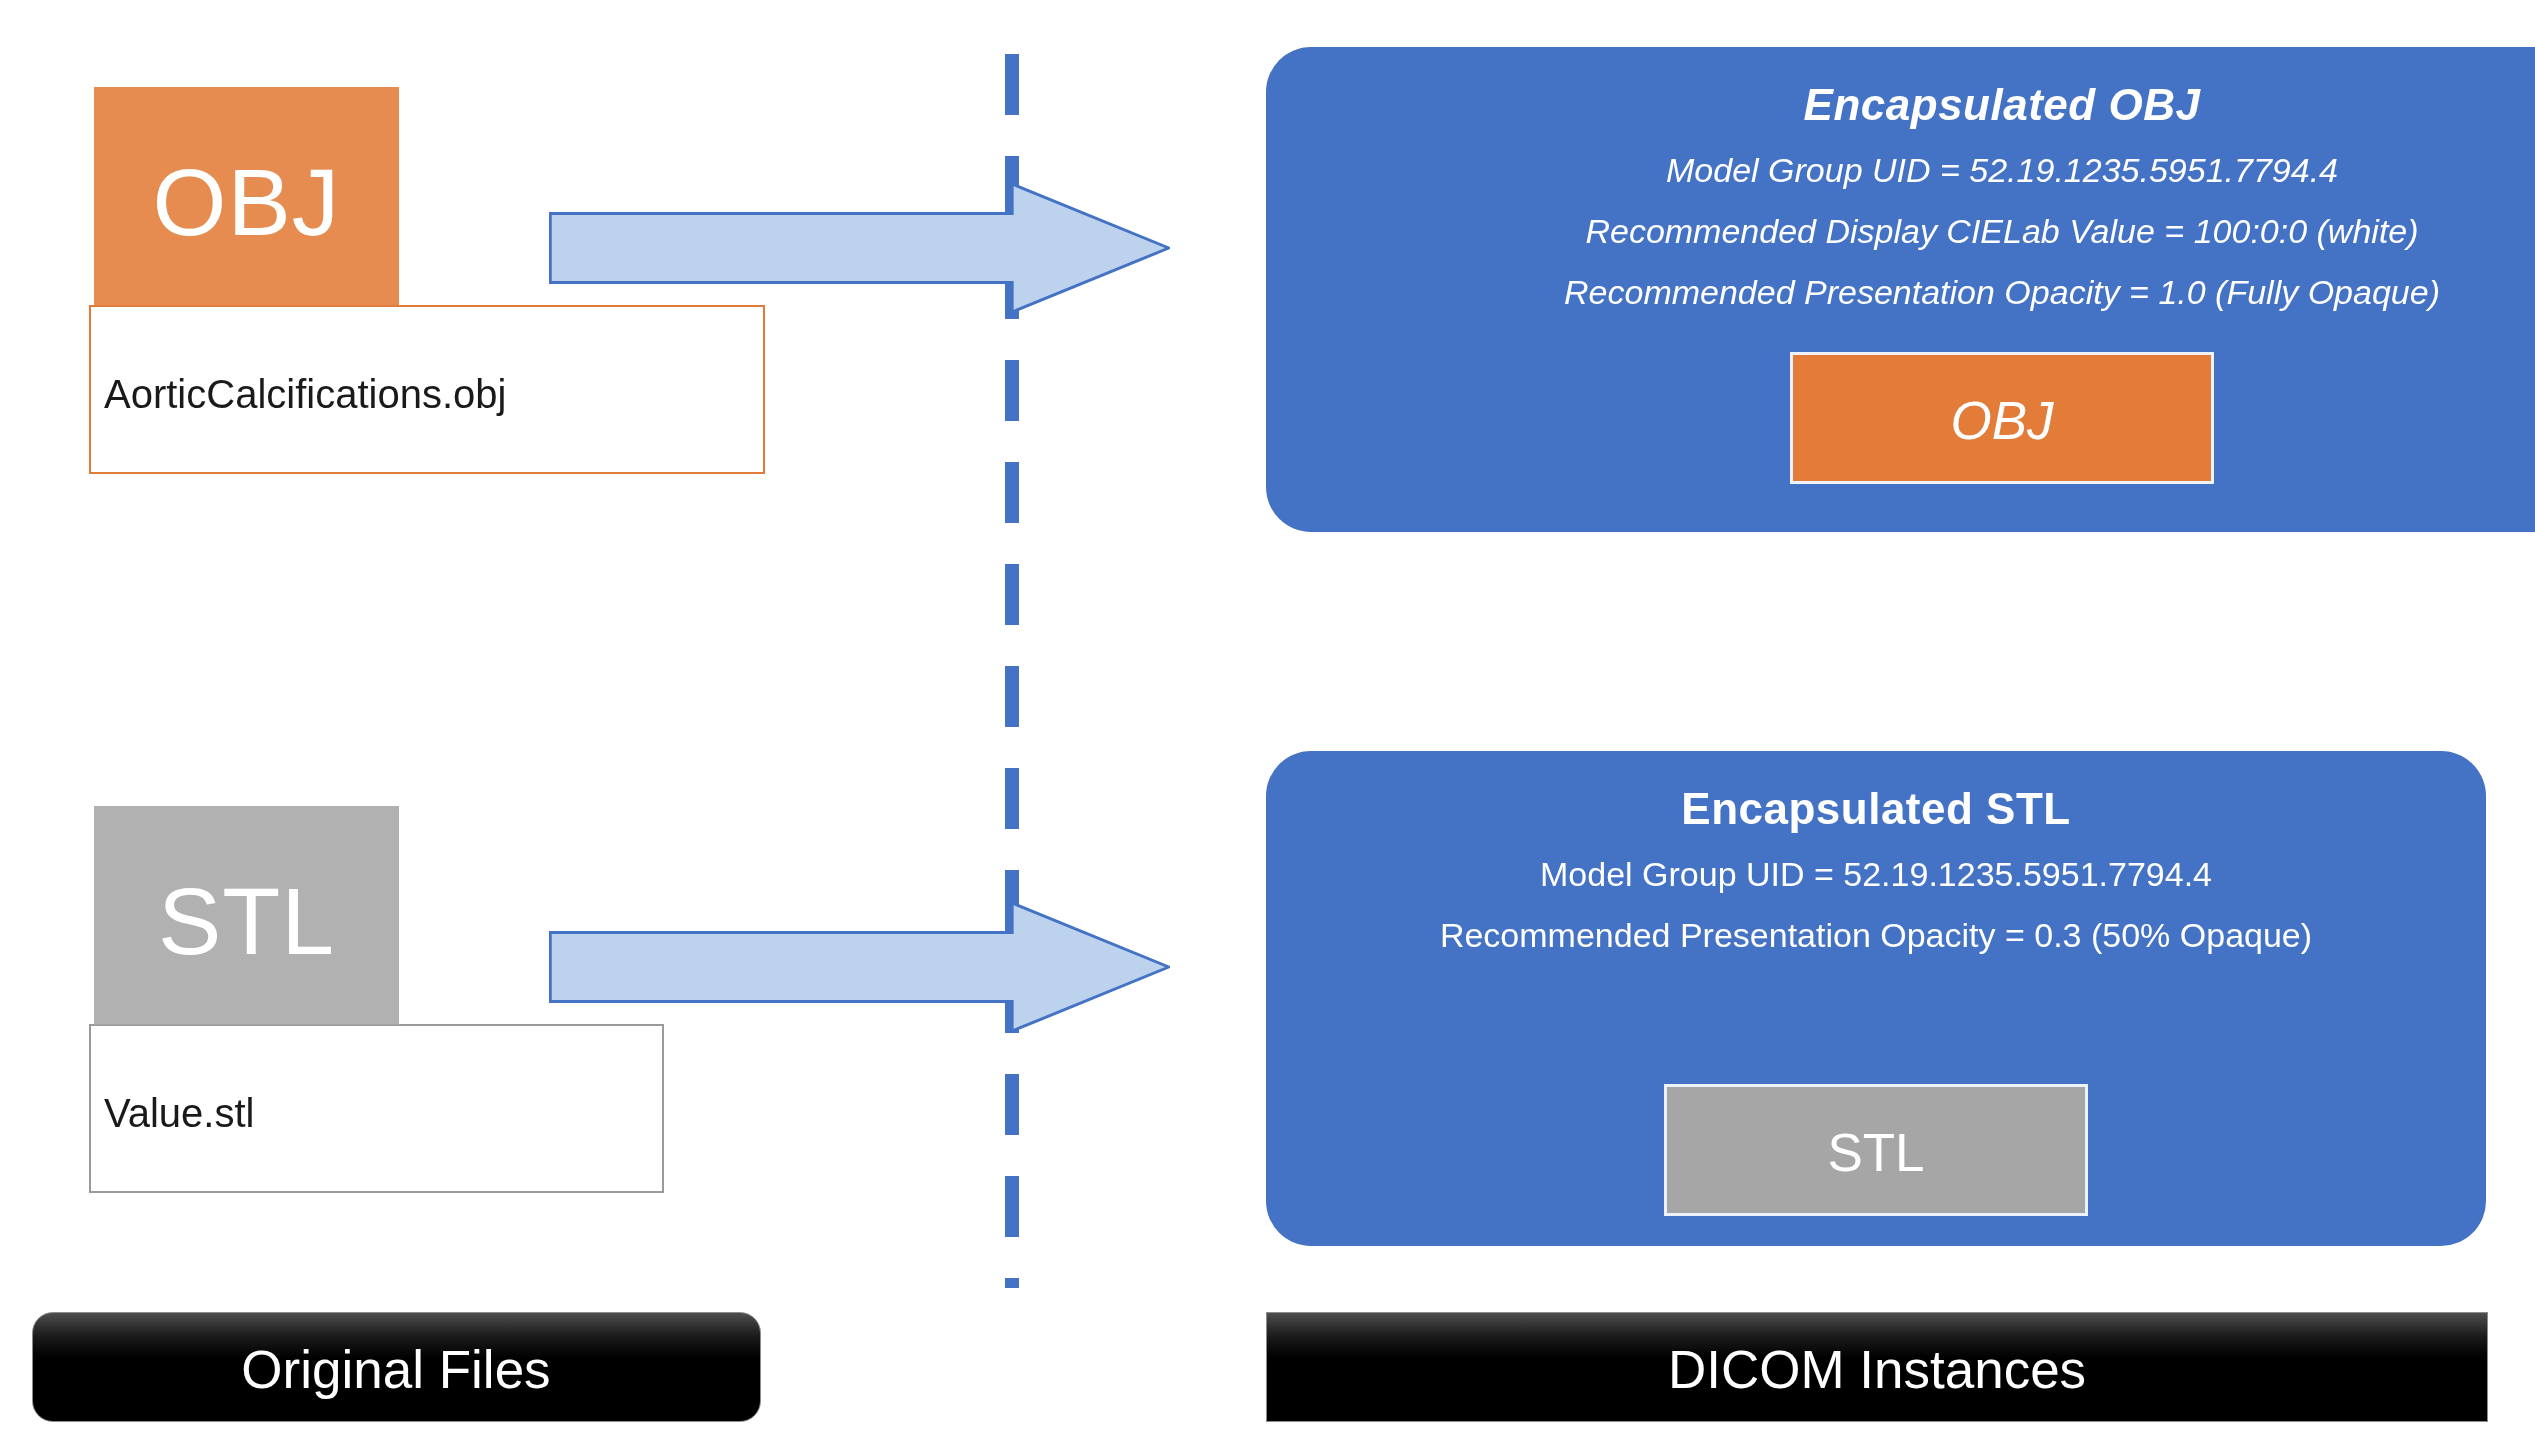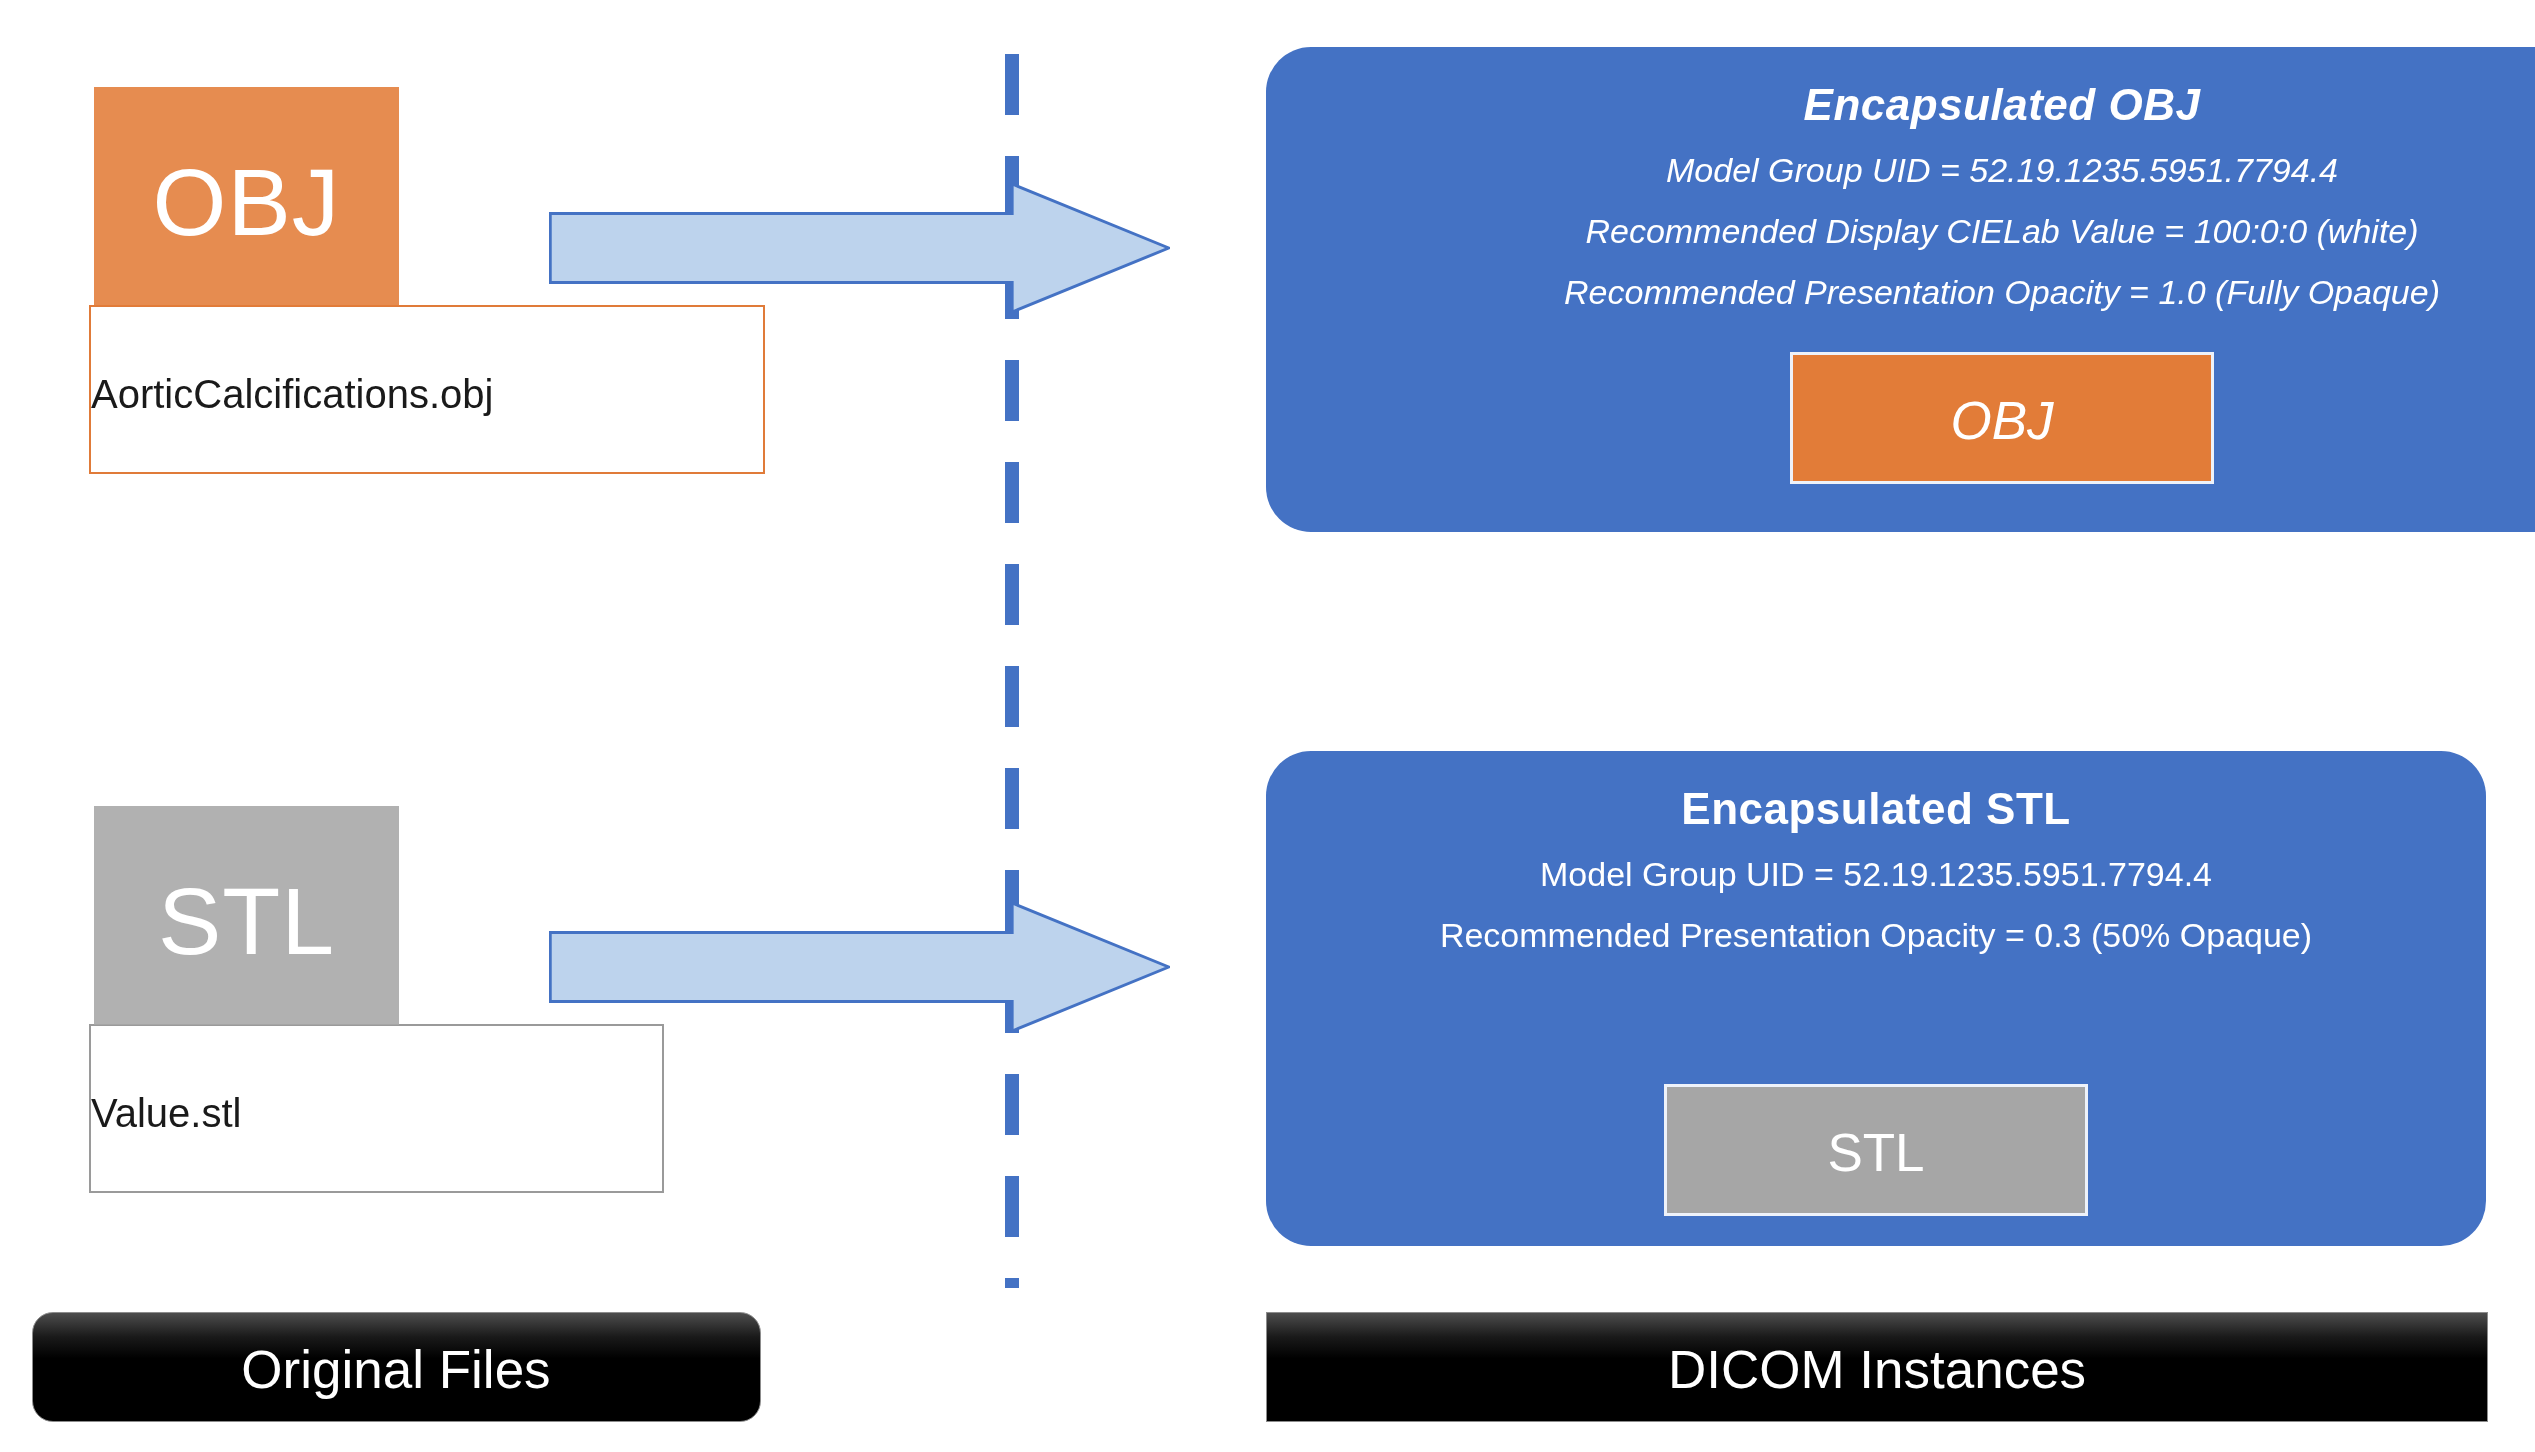--- a/index.html
+++ b/index.html
@@ -67,21 +67,21 @@
     position: absolute;
     background: #ffffff;
     z-index: 2;
     display: flex;
     align-items: center;
   }
   .file-box .fname {
     color: #1a1a1a;
     font-size: 40px;
     line-height: 1;
-    padding-left: 0;
+    padding-left: 13px;
     transform: translateY(3.9px);
   }
   .box-obj {
     left: 89px; top: 305px;
     width: 672px; height: 165px;
     border: 2px solid #E07B39;
   }
   .box-stl {
     left: 89px; top: 1024px;
     width: 571px; height: 165px;

